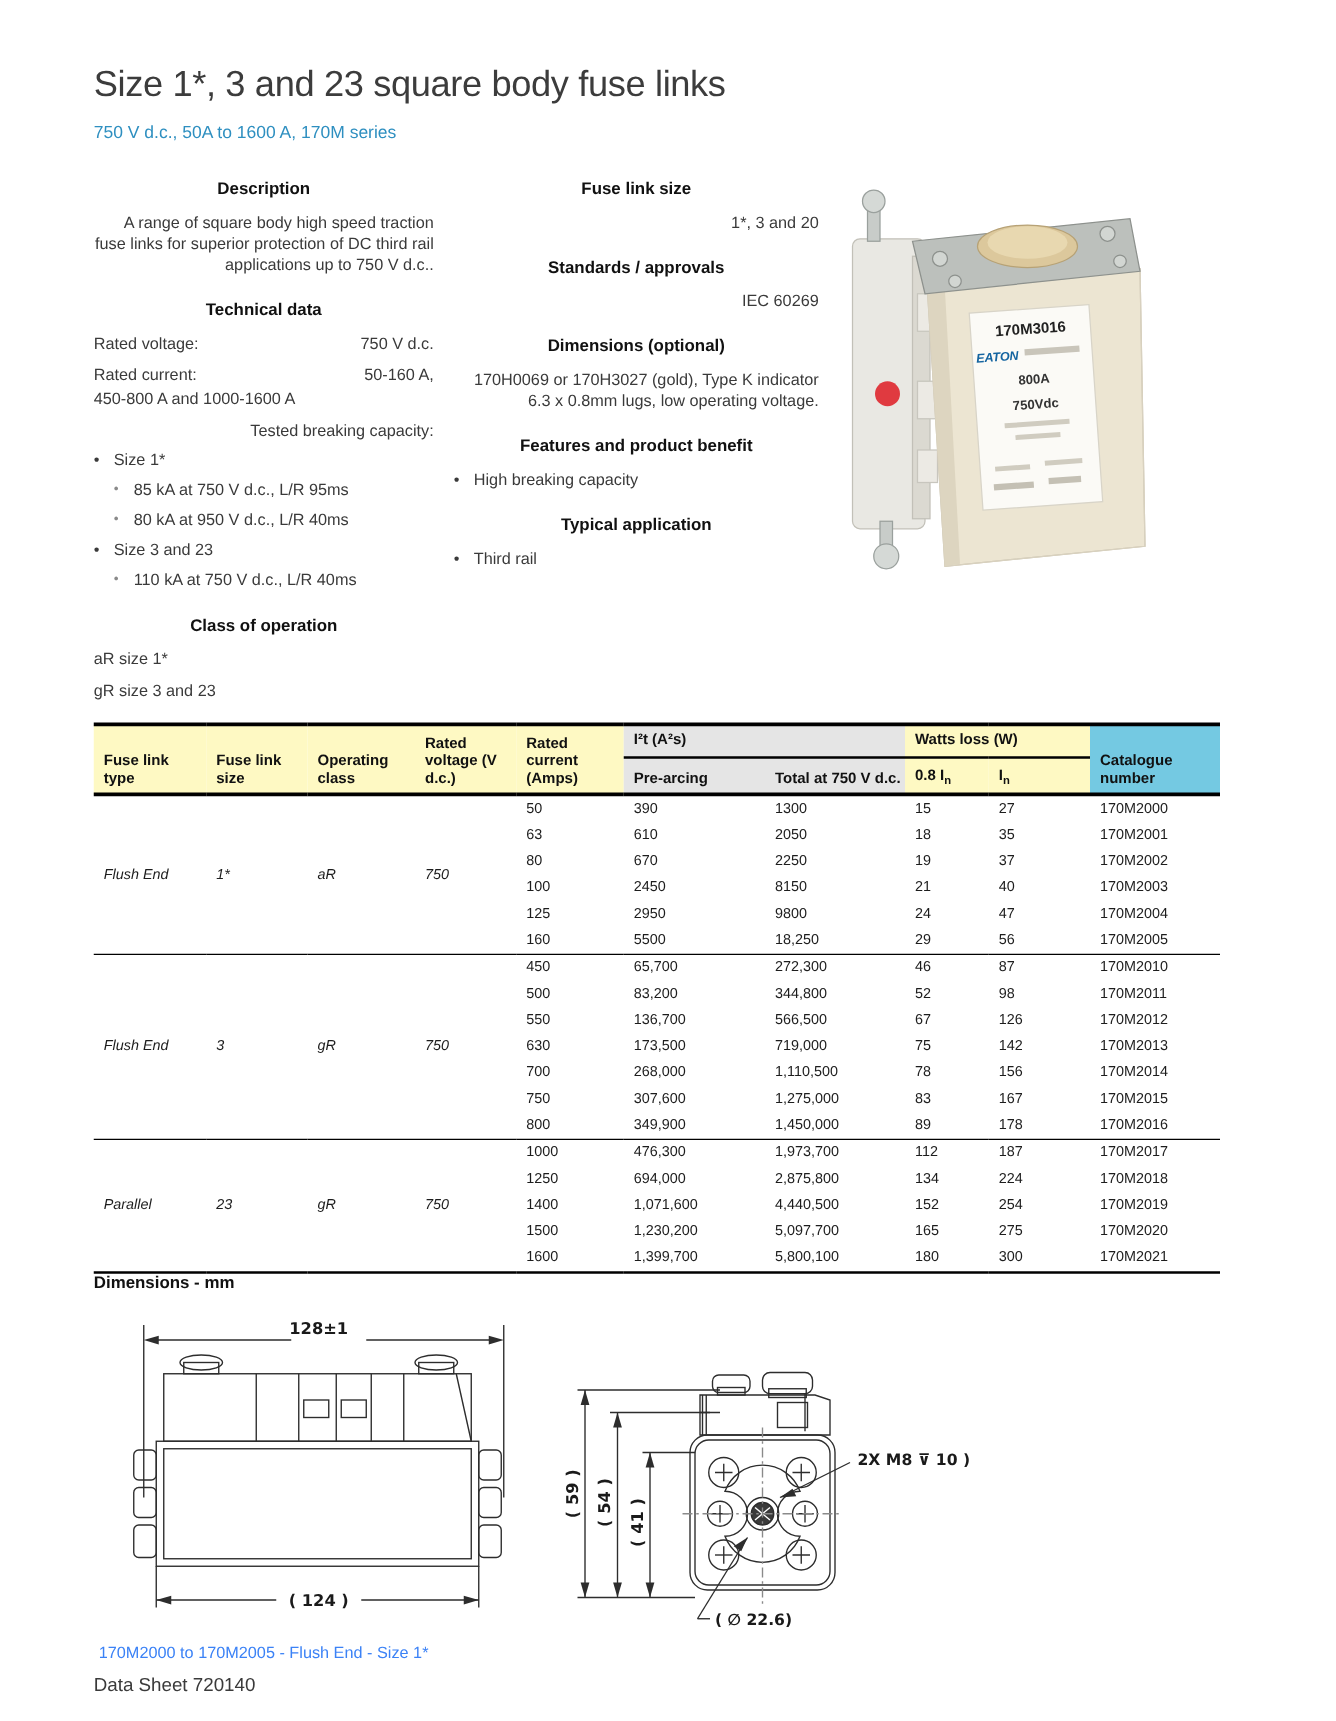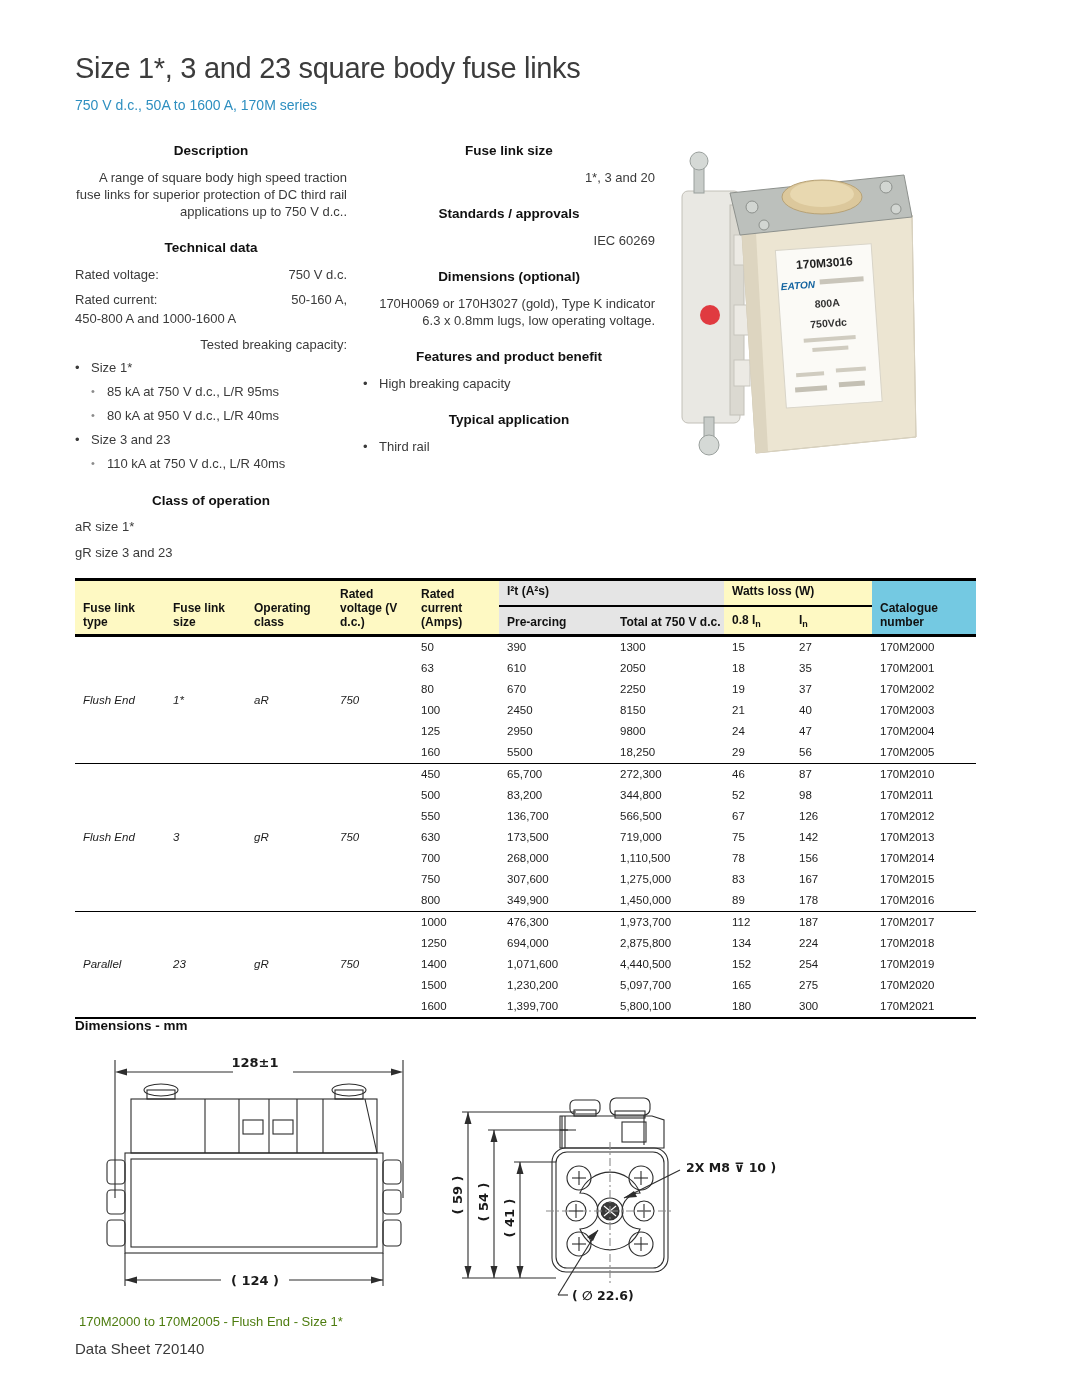--- a/index.html
+++ b/index.html
@@ -50,21 +50,21 @@
   tbody.grp{border-bottom:1px solid #000;}
   tbody.grp.last{border-bottom:2px solid #000;}
   sub.n{font-size:9px;}
   
   .dims-h{position:absolute;left:75px;top:1018px;margin:0;font-size:13.5px;font-weight:bold;color:#111;}
   .draw-left{position:absolute;left:83px;top:1048px;}
   .draw-right{position:absolute;left:448px;top:1090px;}
   svg text.dim{font-family:"DejaVu Sans","Liberation Sans",sans-serif;font-size:13px;font-weight:bold;fill:#1a1a1a;}
   svg text.note{font-family:"DejaVu Sans","Liberation Sans",sans-serif;font-size:12.5px;font-weight:bold;fill:#1a1a1a;}
   
-  .caption{position:absolute;left:79px;top:1314px;font-size:13px;color:#4d7c0f;}
+  .caption{position:absolute;left:79px;top:1314px;font-size:13px;color:#3b82f6;}
   .datasheet{position:absolute;left:75px;top:1340px;font-size:15px;color:#3a3a3a;}
 </style>
 </head>
 <body>
 
 <div class="page">
 
   <h1 class="page-title">Size 1*, 3 and 23 square body fuse links</h1>
   <h2 class="page-subtitle">750 V d.c., 50A to 1600 A, 170M series</h2>
 

